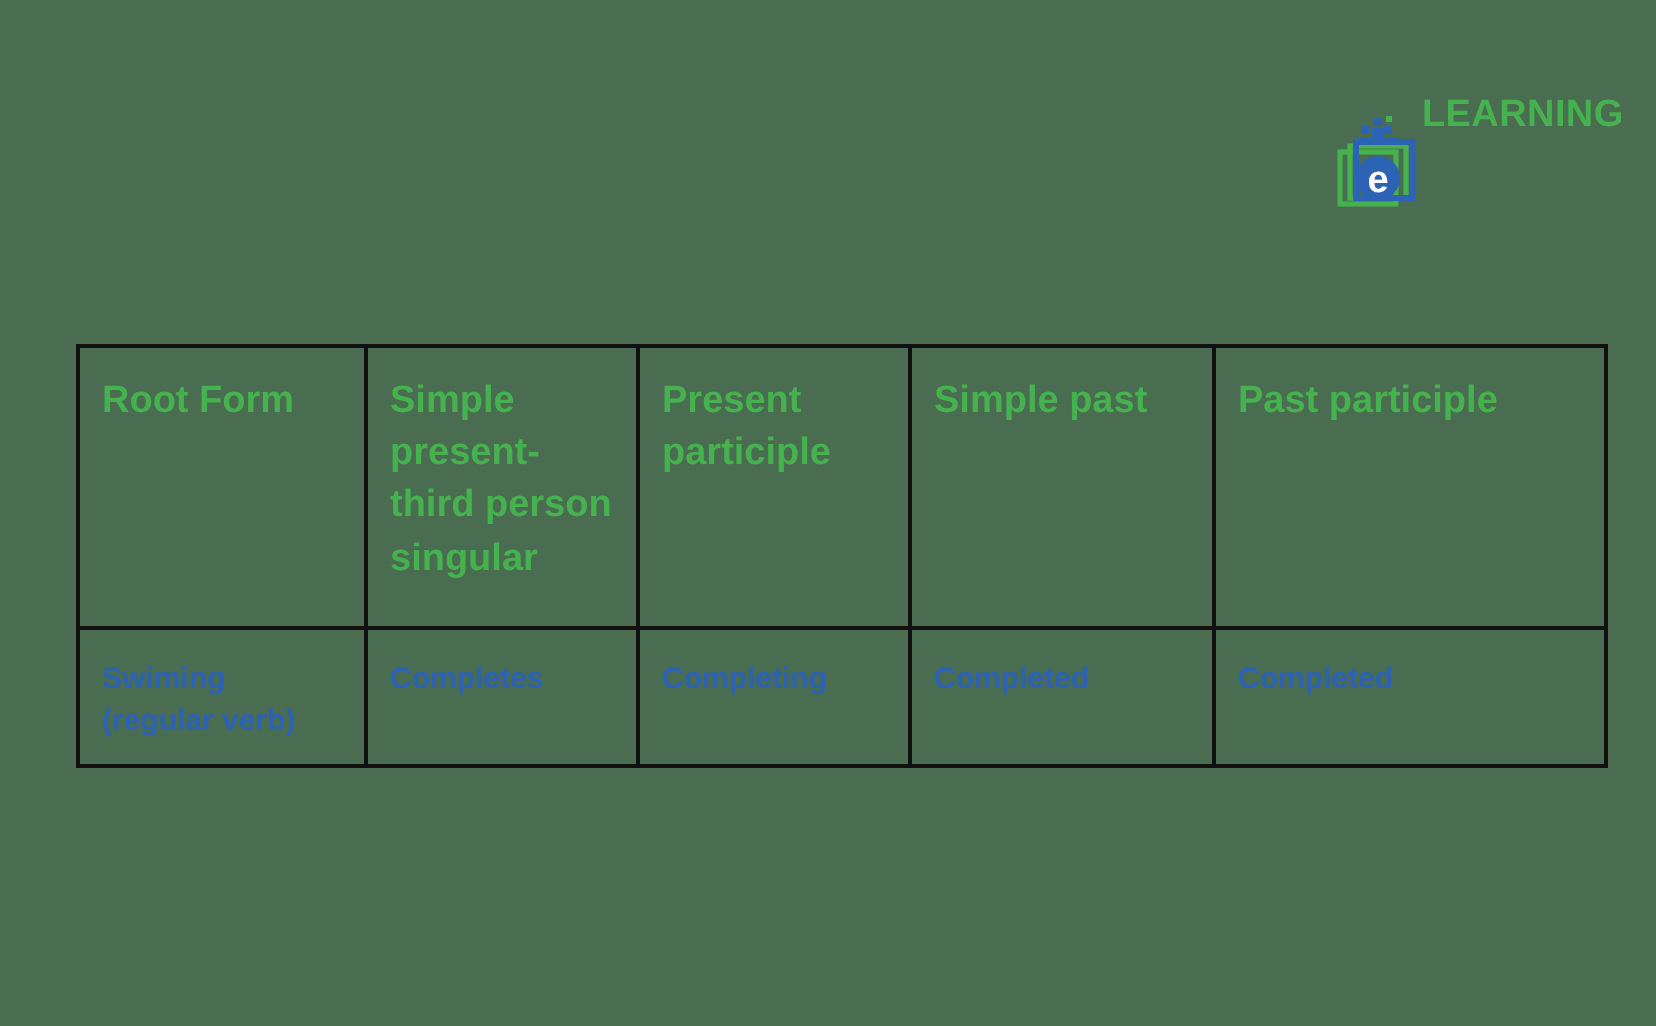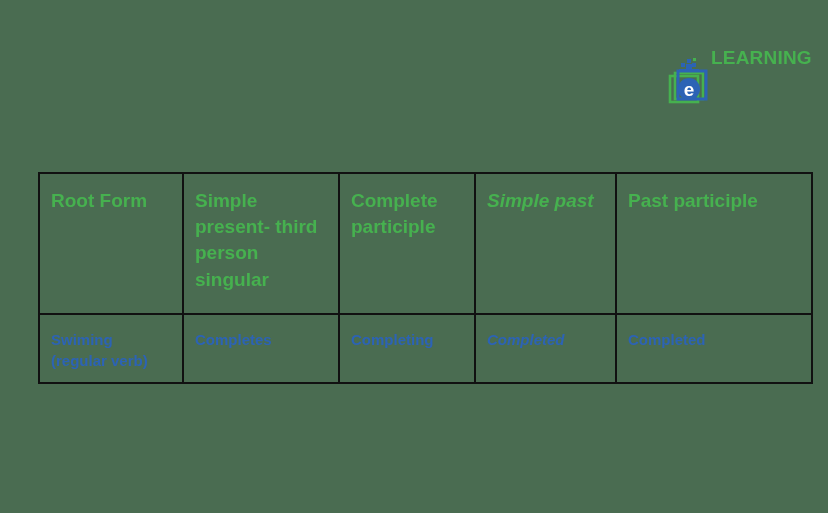--- a/index.html
+++ b/index.html
@@ -81,23 +81,23 @@
     height: 141px;
   }
   .verb-table td {
     color: #2c63b5;
     font-size: 15px;
     font-weight: bold;
     line-height: 1.42;
     height: 69px;
   }
   .col-0 { width: 144px; }
-  .col-1 { width: 156px; }
+  .col-1 { width: 136px; }
   .col-2 { width: 136px; }
-  .col-3 { width: 141px; font-style: italic; }
+  .col-3 { width: 152px; }
   .col-4 { width: 196px; }
 </style>
 </head>
 <body>
 
 <div class="logo">
   <div class="logo-mark">
     <svg width="42" height="48" viewBox="0 0 42 48" xmlns="http://www.w3.org/2000/svg">
 
       <rect x="19" y="1" width="4" height="4" fill="#2c63b5"></rect>
@@ -119,21 +119,21 @@
     <span class="logo-learning">LEARNING</span>
     <span class="logo-campus">C A M P U S</span>
   </div>
 </div>
 
 <table class="verb-table">
   <thead>
     <tr>
       <th class="col-0">Root Form</th>
       <th class="col-1">Simple present- third person singular</th>
-      <th class="col-2">Complete participle</th>
+      <th class="col-2">Present participle</th>
       <th class="col-3">Simple past</th>
       <th class="col-4">Past participle</th>
     </tr>
   </thead>
   <tbody>
     <tr>
       <td class="col-0">Swiming (regular verb)</td>
       <td class="col-1">Completes</td>
       <td class="col-2">Completing</td>
       <td class="col-3">Completed</td>

